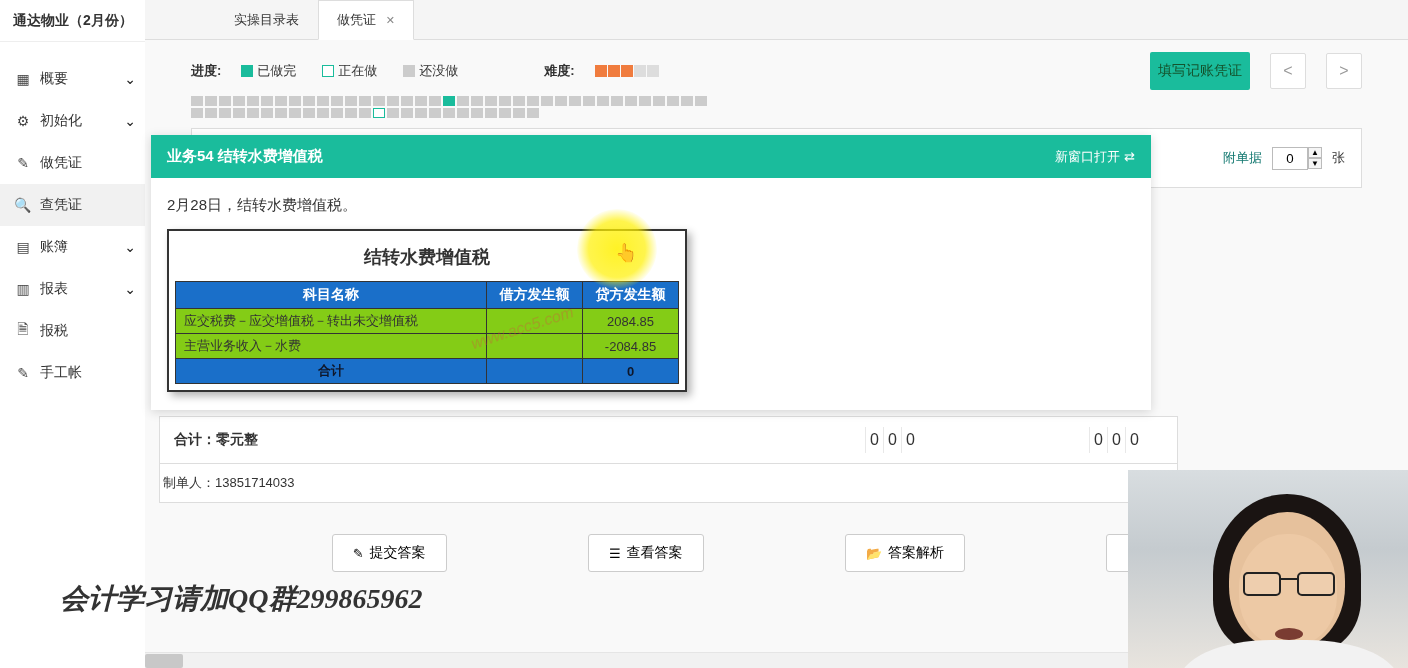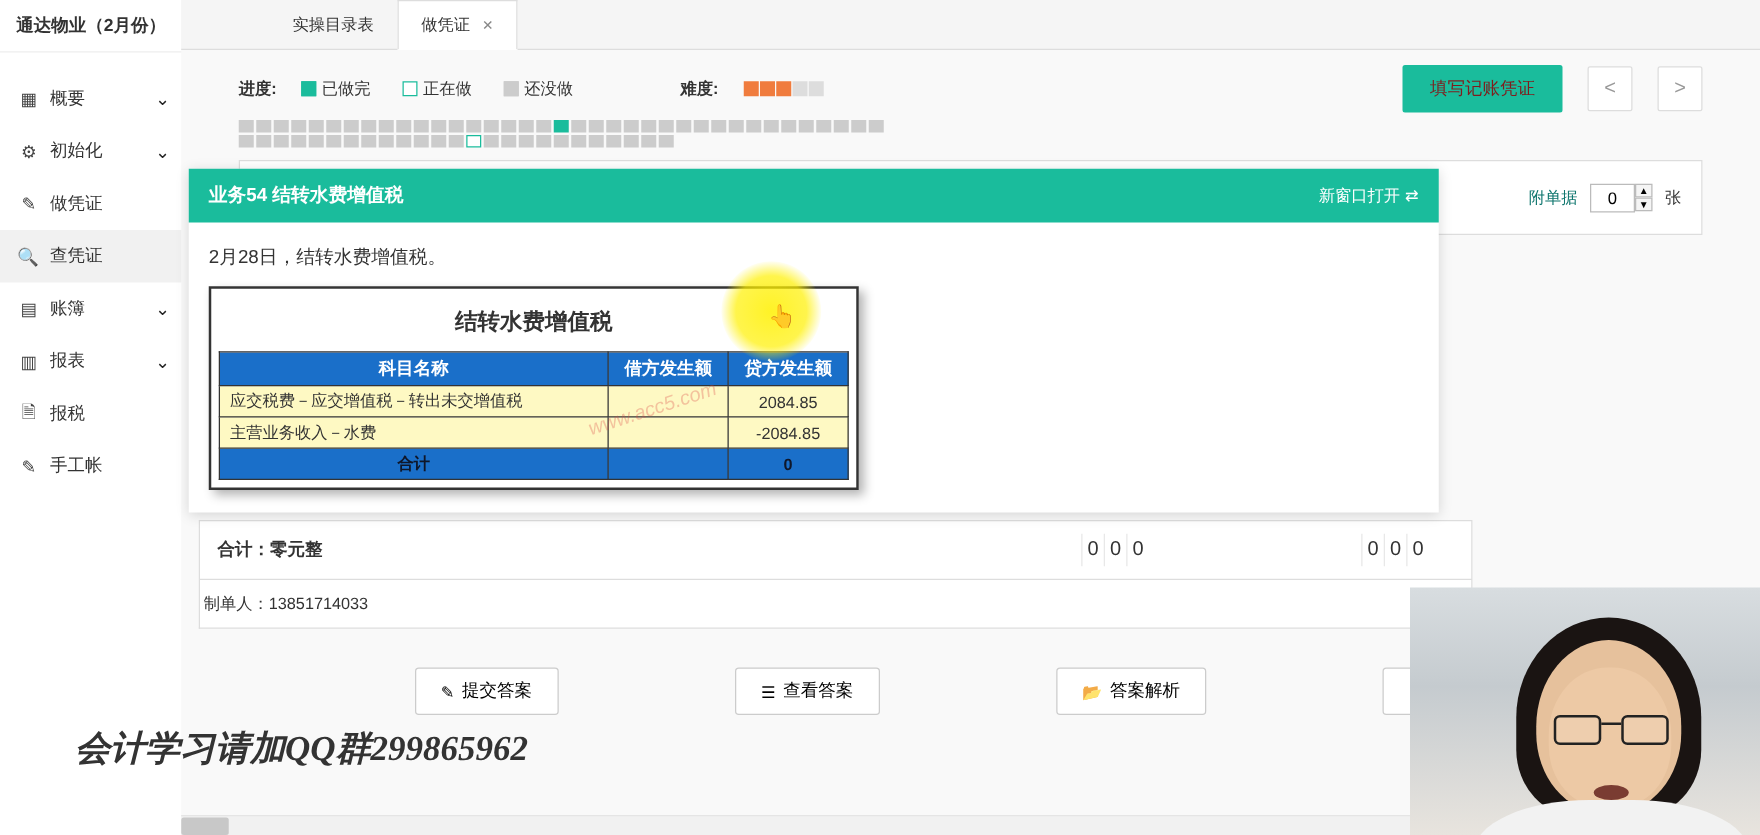--- a/index.html
+++ b/index.html
@@ -29,21 +29,21 @@
     .status-label { font-weight: bold; font-size: 13px; }
     .legend-item { display: inline-flex; align-items: center; gap: 4px; margin-right: 6px; font-size: 13px; }
     .sq { width: 12px; height: 12px; display: inline-block; border: 1px solid #aaa; }
     .sq.done { background: #1abc9c; border-color: #1abc9c; }
     .sq.doing { background: #fff; border-color: #1abc9c; }
     .sq.not { background: #ccc; border-color: #ccc; }
     .stars { display: inline-flex; gap: 1px; }
     .star { width: 12px; height: 12px; background: #ddd; }
     .star.on { background: #f07c3e; }
     .status-row .spacer { flex: 1; }
-    .fill-btn { background: #1abc9c; color: #7f1d1d; border: none; padding: 10px 22px; font-size: 14px; cursor: pointer; border-radius: 2px; }
+    .fill-btn { background: #1abc9c; color: #14532d; border: none; padding: 10px 8px; font-size: 14px; cursor: pointer; border-radius: 2px; }
     .arrow-btn { width: 36px; height: 36px; border: 1px solid #ddd; background: #fff; font-size: 16px; color: #999; cursor: pointer; border-radius: 2px; display: inline-flex; align-items: center; justify-content: center; }
 
     
     .progress-grid { padding: 0 46px 10px; display: flex; flex-wrap: wrap; gap: 2px; max-width: 620px; }
     .pcell { width: 12px; height: 10px; background: #ccc; }
     .pcell.done { background: #1abc9c; }
     .pcell.doing { background: #fff; border: 1px solid #1abc9c; }
 
     
     .voucher-card { margin: 0 46px; background: #fff; border: 1px solid #ddd; padding: 14px 16px; position: relative; }
@@ -68,21 +68,21 @@
     .task-header .title { flex: 1; font-weight: bold; }
     .task-header .new-window { font-size: 13px; cursor: pointer; display: flex; align-items: center; gap: 4px; }
     .task-body { padding: 18px 16px; font-size: 15px; }
     .task-text { margin-bottom: 14px; }
 
     
     .inner-table-wrap { width: 520px; border: 2px solid #333; padding: 6px; box-shadow: 4px 4px 8px rgba(0,0,0,0.3); background: #fff; position: relative; }
     .inner-table-title { text-align: center; font-size: 18px; font-weight: bold; padding: 8px 0 12px; }
     .inner-table { border-collapse: collapse; width: 100%; }
     .inner-table th { background: #1a6fc9; color: #fff; border: 1px solid #333; padding: 4px 8px; font-size: 14px; font-weight: bold; text-align: center; }
-    .inner-table td { border: 1px solid #333; padding: 3px 8px; font-size: 13px; text-align: center; background: #fef9c3; }
+    .inner-table td { border: 1px solid #333; padding: 3px 8px; font-size: 13px; text-align: center; background: #84cc16; }
     .inner-table td.left { text-align: left; }
     .inner-table .total-row td { background: #1a6fc9; color: #0f172a; font-weight: bold; }
     .watermark { position: absolute; color: rgba(220,70,70,0.3); font-size: 16px; transform: rotate(-18deg); top: 88px; left: 300px; pointer-events: none; font-style: italic; }
 
     
     .bottom-sec { position: absolute; left: 14px; top: 416px; right: 230px; }
     .total-row-box { background: #fff; border: 1px solid #ddd; padding: 10px 14px; display: flex; align-items: center; font-size: 14px; }
     .total-label { font-weight: bold; }
     .total-cells-wrap { margin-left: auto; display: flex; gap: 170px; padding-right: 20px; }
     .total-cells { display: flex; }

